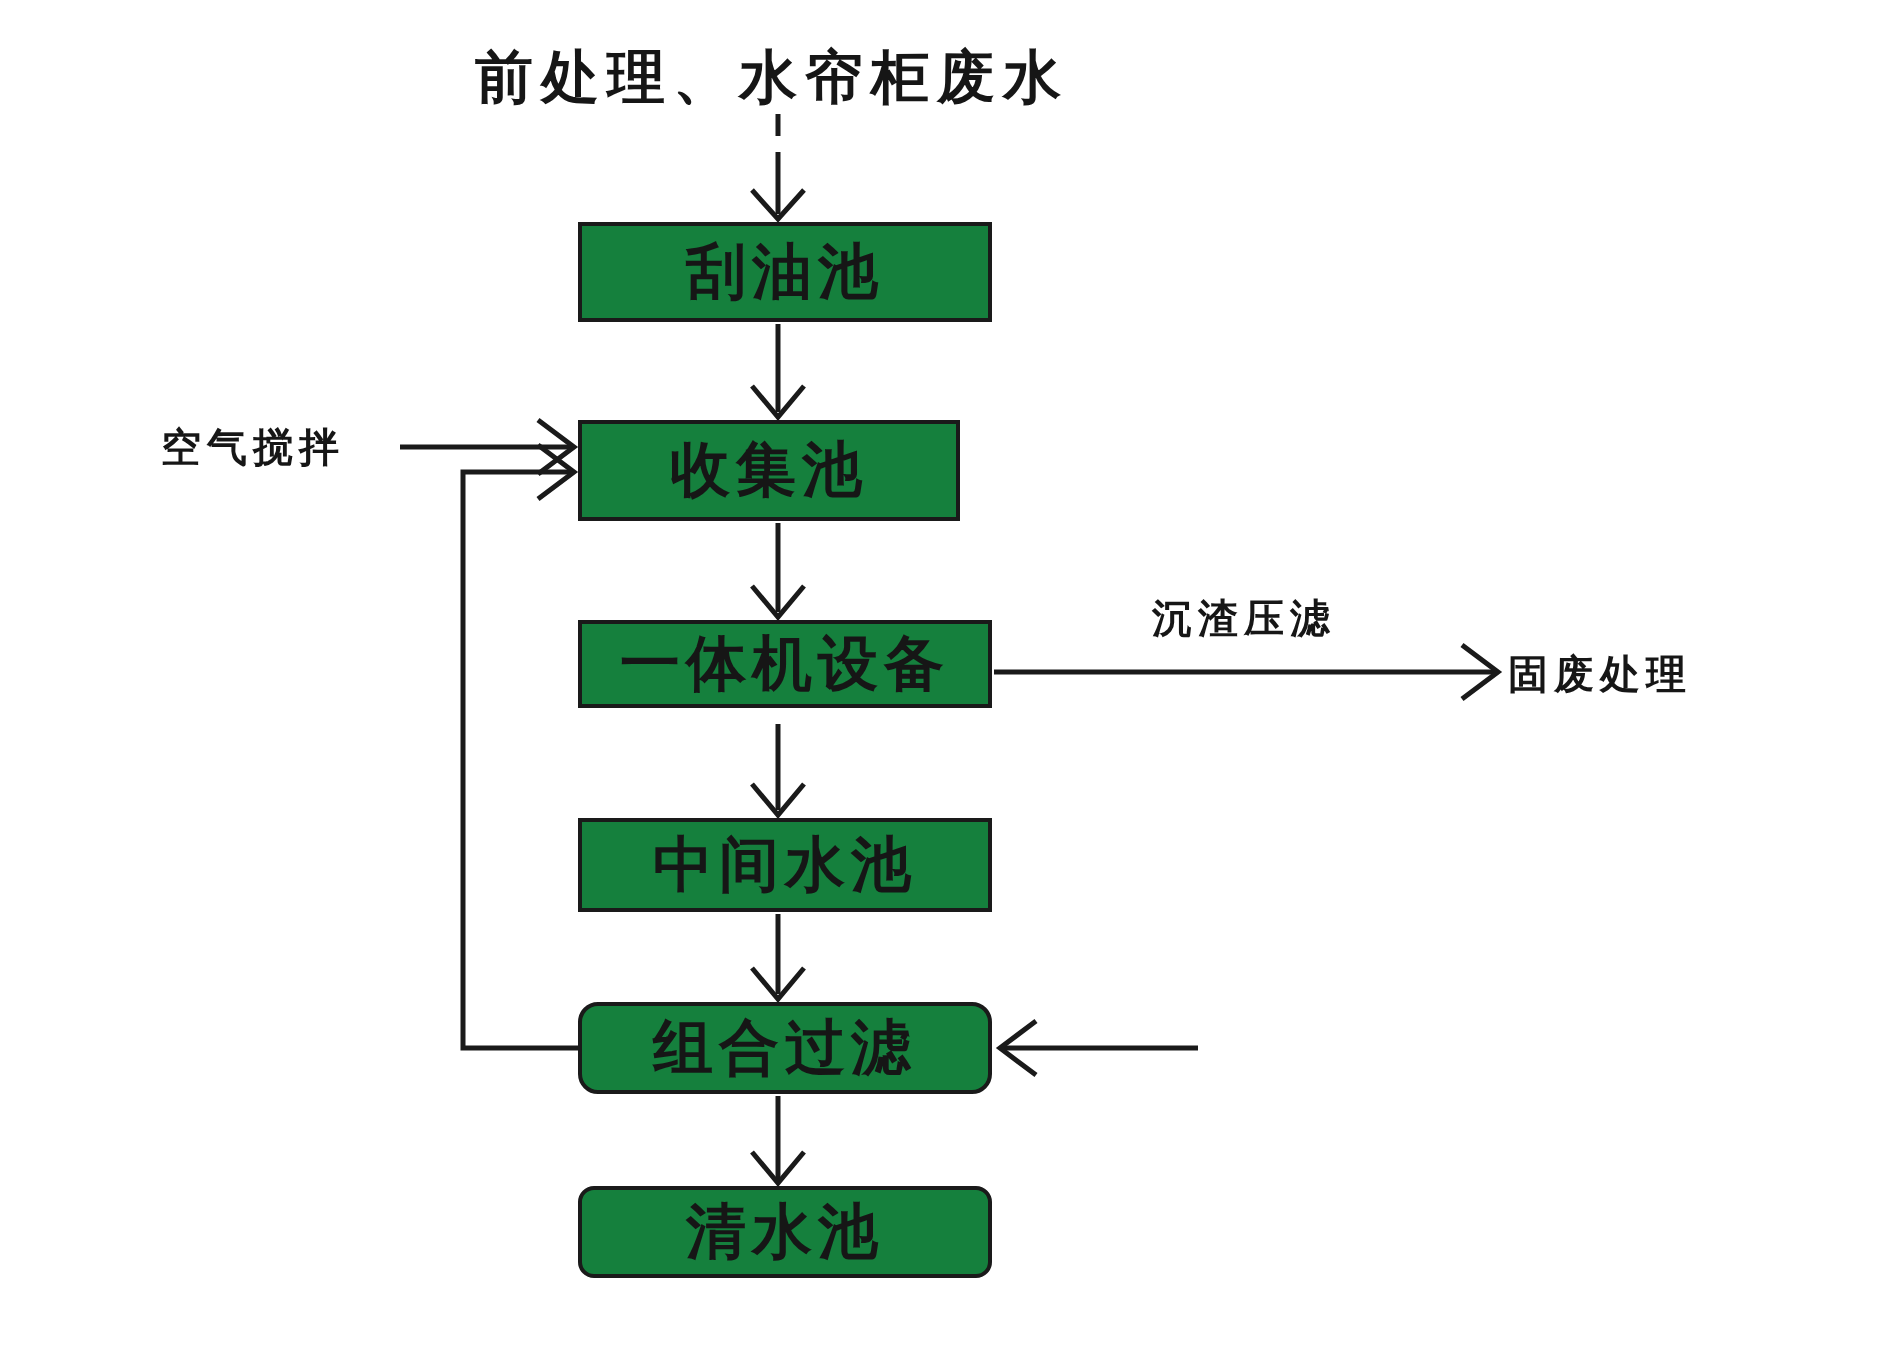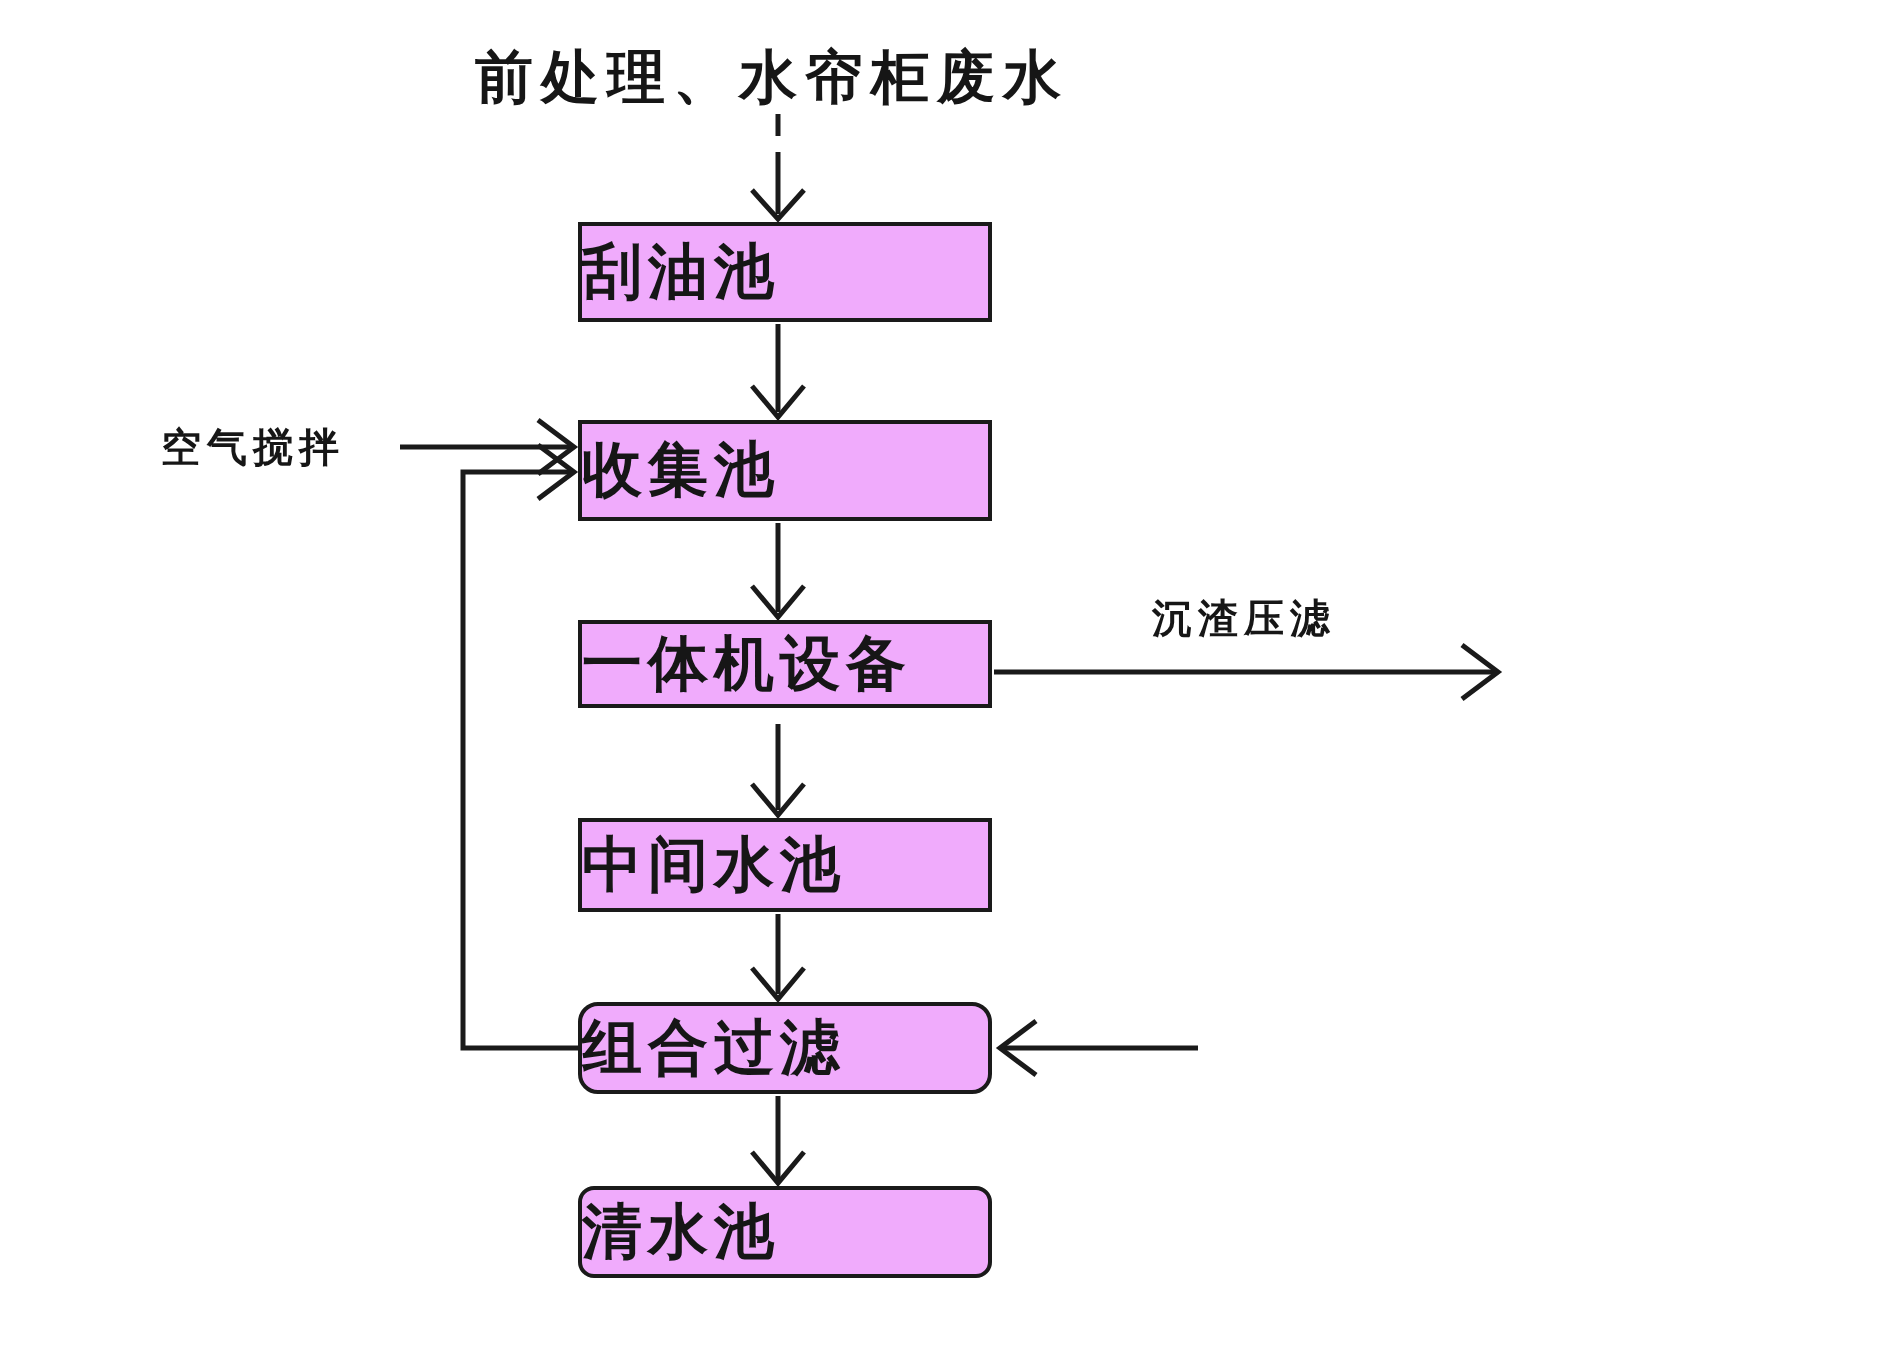--- a/index.html
+++ b/index.html
@@ -20,30 +20,31 @@
   .arrows-layer path, .arrows-layer polyline {
     fill: none;
     stroke: #1a1a1a;
     stroke-width: 5;
     stroke-linejoin: miter;
   }
   .node {
     position: absolute;
     box-sizing: border-box;
     border: 4px solid #1a1a1a;
-    background: #f0abfc;
+    background: #15803d;
     display: flex;
     align-items: center;
+    justify-content: center;
     font-size: 60px;
     font-weight: bold;
     letter-spacing: 6px;
     white-space: nowrap;
   }
   .n1 { left: 578px; top: 222px;  width: 414px; height: 100px; }
-  .n2 { left: 578px; top: 420px;  width: 414px; height: 101px; }
+  .n2 { left: 578px; top: 420px;  width: 382px; height: 101px; }
   .n3 { left: 578px; top: 620px;  width: 414px; height: 88px; }
   .n4 { left: 578px; top: 818px;  width: 414px; height: 94px;  }
   .n5 { left: 578px; top: 1002px; width: 414px; height: 92px; border-radius: 20px;  }
   .n6 { left: 578px; top: 1186px; width: 414px; height: 92px; border-radius: 16px;  }
   .float-label {
     position: absolute;
     font-weight: bold;
     white-space: nowrap;
     font-size: 40px;
     letter-spacing: 6px;
@@ -129,14 +130,15 @@
   </div>
   <div class="node n5">
     <span>组合过滤</span>
   </div>
   <div class="node n6">
     <span>清水池</span>
   </div>
 
   <div class="float-label lbl-air">空气搅拌</div>
   <div class="float-label lbl-sludge">沉渣压滤</div>
+  <div class="float-label lbl-solid">固废处理</div>
 
 </div>
 
 </body></html>

